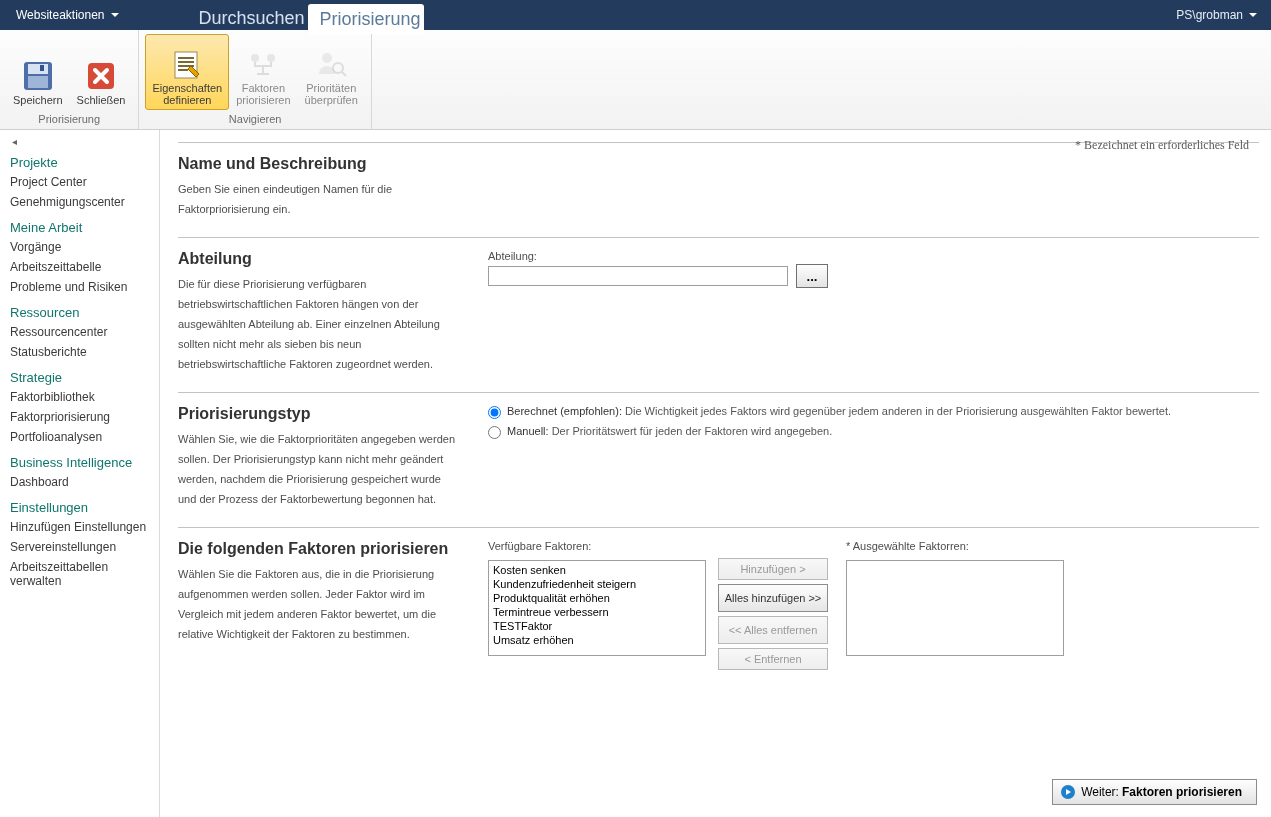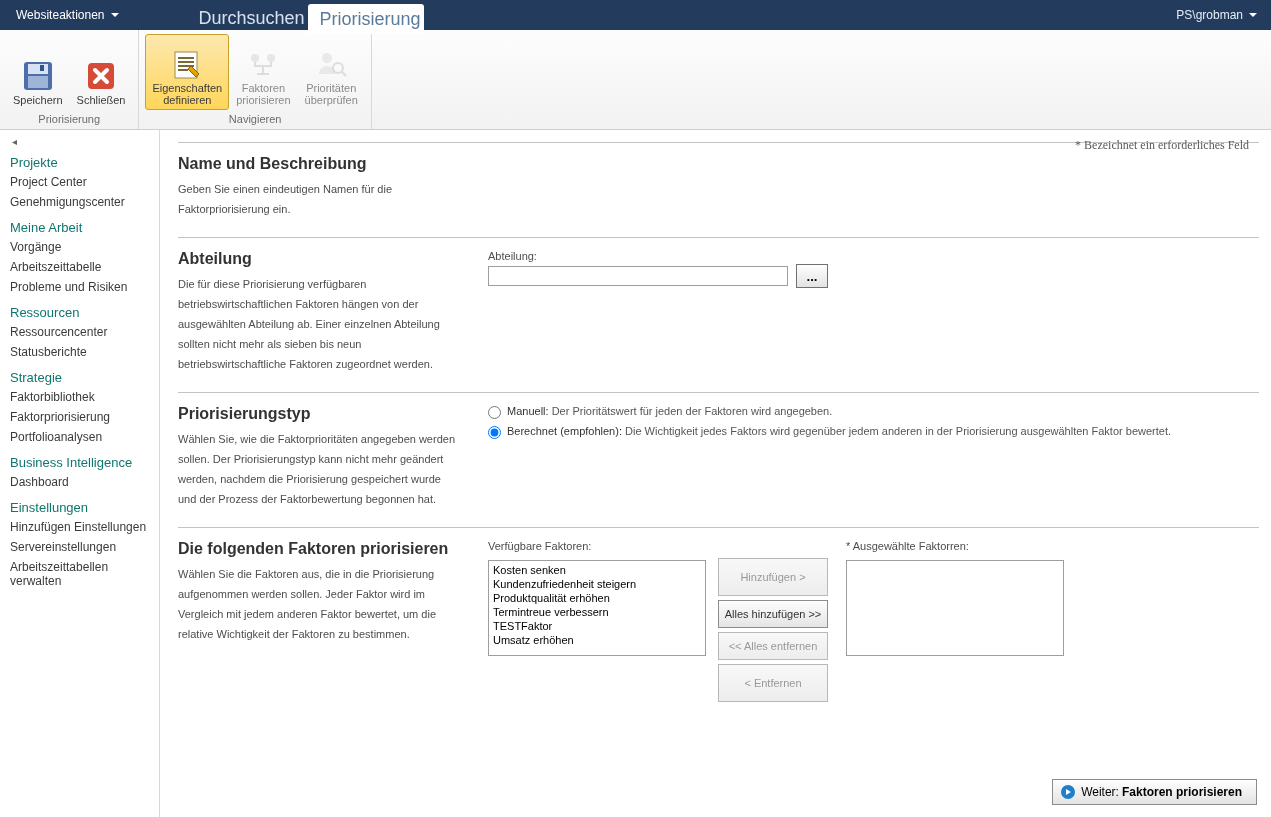--- a/index.html
+++ b/index.html
@@ -45,21 +45,21 @@
 .browse-btn{width:32px;height:24px;background:linear-gradient(#fefefe,#e3e3e3);border:1px solid #707070;font-weight:bold;cursor:pointer;margin-left:8px;vertical-align:middle;}
 .radio-row{display:flex;align-items:flex-start;margin-bottom:6px;font-size:11px;color:#333;}
 .radio-row input{margin:1px 6px 0 0;}
 .radio-row .strong{font-weight:normal;color:#333;}
 .radio-row .rest{color:#555;}
 
 .dual{display:flex;align-items:flex-start;}
 .listbox{width:218px;height:96px;border:1px solid #9e9e9e;background:#fff;padding:2px 4px;font-size:11px;overflow:hidden;}
 .listbox .opt{line-height:14px;cursor:pointer;}
 .btncol{display:flex;flex-direction:column;margin:0 18px 0 12px;}
-.mvbtn{width:110px;height:38px;background:linear-gradient(#fdfdfd,#e5e5e5);border:1px solid #8c8c8c;font-size:11px;margin-bottom:4px;cursor:pointer;color:#333;}
+.mvbtn{width:110px;height:22px;background:linear-gradient(#fdfdfd,#e5e5e5);border:1px solid #8c8c8c;font-size:11px;margin-bottom:4px;cursor:pointer;color:#333;}
 .mvbtn.tall{height:28px;line-height:12px;padding:3px 0;}
 .mvbtn:disabled{color:#999;background:linear-gradient(#f8f8f8,#ededed);cursor:default;border-color:#b8b8b8;}
 
 .footer-btn{position:absolute;right:14px;bottom:12px;height:26px;padding:0 14px 0 8px;background:linear-gradient(#fefefe,#e3e3e3);border:1px solid #8c8c8c;display:flex;align-items:center;cursor:pointer;font-size:12px;}
 .footer-btn .arrow-ico{width:14px;height:14px;border-radius:50%;background:#1e7fcb;display:flex;align-items:center;justify-content:center;margin-right:6px;}
 .footer-btn .arrow-ico::before{content:"";width:0;height:0;border-top:3px solid transparent;border-bottom:3px solid transparent;border-left:5px solid #fff;margin-left:1px;}
 .footer-btn .strong{font-weight:bold;margin-left:3px;}
 
 svg{display:block;}
 .muted-ico *{opacity:.55;}
@@ -203,26 +203,26 @@
       </div>
     </div>
 
     <div class="section">
       <div class="left">
         <div class="heading">Priorisierungstyp</div>
         <div class="desc">Wählen Sie, wie die Faktorprioritäten angegeben werden sollen. Der Priorisierungstyp kann nicht mehr geändert werden, nachdem die Priorisierung gespeichert wurde und der Prozess der Faktorbewertung begonnen hat.</div>
       </div>
       <div class="right">
         <label class="radio-row">
+          <input type="radio" name="ptype" checked="" style="">
+          <span><span class="strong">Berechnet (empfohlen):</span><span class="rest"> Die Wichtigkeit jedes Faktors wird gegenüber jedem anderen in der Priorisierung ausgewählten Faktor bewertet.</span></span>
+        </label>
+        <label class="radio-row">
           <input type="radio" name="ptype" style="">
           <span><span class="strong">Manuell:</span><span class="rest"> Der Prioritätswert für jeden der Faktoren wird angegeben.</span></span>
-        </label>
-        <label class="radio-row">
-          <input type="radio" name="ptype" checked="" style="">
-          <span><span class="strong">Berechnet (empfohlen):</span><span class="rest"> Die Wichtigkeit jedes Faktors wird gegenüber jedem anderen in der Priorisierung ausgewählten Faktor bewertet.</span></span>
         </label>
       </div>
     </div>
 
     <div class="section" style="padding-bottom:60px">
       <div class="left">
         <div class="heading">Die folgenden Faktoren priorisieren</div>
         <div class="desc">Wählen Sie die Faktoren aus, die in die Priorisierung aufgenommen werden sollen. Jeder Faktor wird im Vergleich mit jedem anderen Faktor bewertet, um die relative Wichtigkeit der Faktoren zu bestimmen.</div>
       </div>
       <div class="right">

